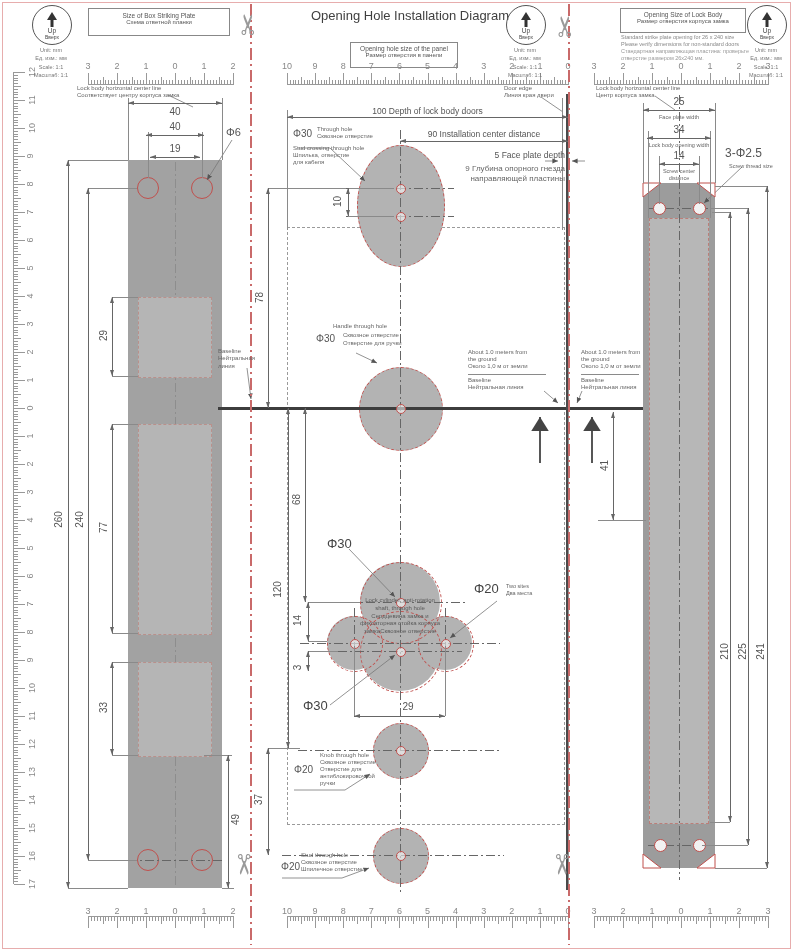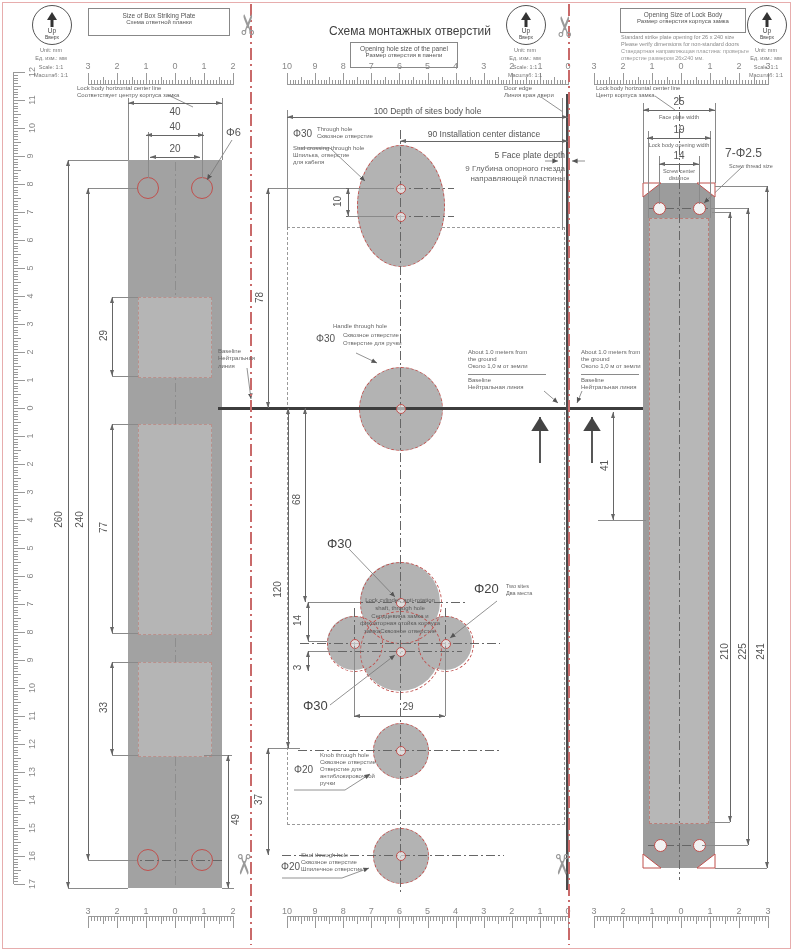--- a/index.html
+++ b/index.html
@@ -1042,56 +1042,56 @@
   <div class="hdim" style="left:643px;top:110px;width:72px"></div>
   <div class="hdim" style="left:647px;top:138px;width:64px"></div>
   <div class="hdim" style="left:659px;top:164px;width:40px"></div>
   <div class="vdim" style="left:613px;top:412px;height:108px"></div>
   <div class="vdim" style="left:730px;top:212px;height:610px"></div>
   <div class="vdim" style="left:748px;top:208px;height:637px"></div>
   <div class="vdim" style="left:767px;top:186px;height:682px"></div>
 
   <div class="dim h" style="left:161px;top:106px;width:28px">40</div>
   <div class="dim h" style="left:161px;top:121px;width:28px">40</div>
-  <div class="dim h" style="left:163px;top:143px;width:24px">20</div>
+  <div class="dim h" style="left:163px;top:143px;width:24px">19</div>
   <div class="dim" style="left:226px;top:126px;font-size:11px">Φ6</div>
   <div class="dim v" style="left:88px;top:330px">29</div>
   <div class="dim v" style="left:88px;top:522px">77</div>
   <div class="dim v" style="left:88px;top:702px">33</div>
   <div class="dim v" style="left:64px;top:514px">240</div>
   <div class="dim v" style="left:43px;top:514px">260</div>
   <div class="dim v" style="left:220px;top:814px">49</div>
-  <div class="dim h f85" style="left:287px;top:106px;width:281px">100 Depth of sites body hole</div>
+  <div class="dim h f85" style="left:287px;top:106px;width:281px">100 Depth of lock body doors</div>
   <div class="dim h f85" style="left:400px;top:129px;width:168px">90 Installation center distance</div>
   <div class="tx f85" style="left:490px;top:150px;width:75px;text-align:right">5 Face plate depth</div>
   <div class="tx f8" style="left:465px;top:164px;width:100px;text-align:right">9 Глубина опорного гнезда</div>
   <div class="tx f8" style="left:465px;top:174px;width:100px;text-align:right">направляющей пластины</div>
   <div class="dim v" style="left:322px;top:196px">10</div>
   <div class="dim v" style="left:244px;top:292px">78</div>
   <div class="dim v" style="left:281px;top:494px">68</div>
   <div class="dim v" style="left:262px;top:584px">120</div>
   <div class="dim v" style="left:282px;top:615px">14</div>
   <div class="dim v" style="left:282px;top:662px">3</div>
   <div class="dim h" style="left:388px;top:701px;width:40px">29</div>
   <div class="dim v" style="left:243px;top:794px">37</div>
   <div class="dim h" style="left:663px;top:96px;width:32px">25</div>
   <div class="tx f55 ctr" style="left:649px;top:114px;width:60px">Face plate width</div>
-  <div class="dim h" style="left:663px;top:124px;width:32px">19</div>
+  <div class="dim h" style="left:663px;top:124px;width:32px">34</div>
   <div class="tx f55 ctr" style="left:639px;top:142px;width:80px">Lock body opening width</div>
   <div class="dim h" style="left:663px;top:150px;width:32px">14</div>
   <div class="tx f55 ctr" style="left:649px;top:168px;width:60px">Screw center</div>
   <div class="tx f55 ctr" style="left:649px;top:175px;width:60px">distance</div>
-  <div class="dim" style="left:725px;top:146px;font-size:12px">7-Φ2.5</div>
+  <div class="dim" style="left:725px;top:146px;font-size:12px">3-Φ2.5</div>
   <div class="tx f55" style="left:729px;top:163px">Screw thread size</div>
   <div class="dim v" style="left:589px;top:460px">41</div>
   <div class="dim v" style="left:709px;top:646px">210</div>
   <div class="dim v" style="left:727px;top:646px">225</div>
   <div class="dim v" style="left:745px;top:646px">241</div>
 
-  <div class="tx f12 ctr" style="left:210px;top:24px;width:400px;color:#3f3f3f">Схема монтажных отверстий</div>
+  <div class="tx f13 ctr" style="left:210px;top:8px;width:400px;color:#3f3f3f">Opening Hole Installation Diagram</div>
   <div class="box" style="left:350px;top:42px;width:106px;height:22px;padding-top:2px">
     <div class="f65">Opening hole size of the panel</div>
     <div class="f6">Размер отверстия в панели</div>
   </div>
   <div class="box" style="left:88px;top:8px;width:140px;height:23px;padding-top:3px">
     <div class="f65">Size of Box Striking Plate</div>
     <div class="f6">Схема ответной планки</div>
   </div>
   <div class="box" style="left:620px;top:8px;width:124px;height:21px;padding-top:2px">
     <div class="f65">Opening Size of Lock Body</div>

